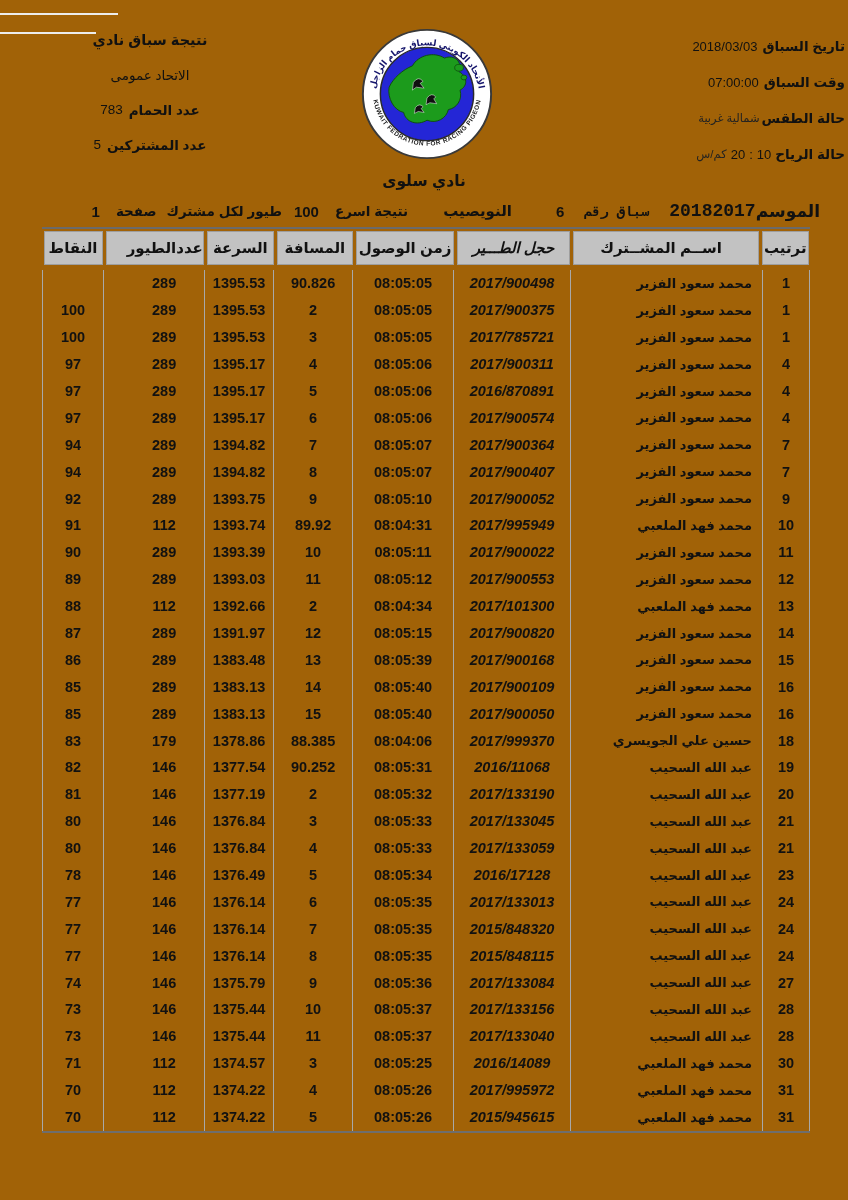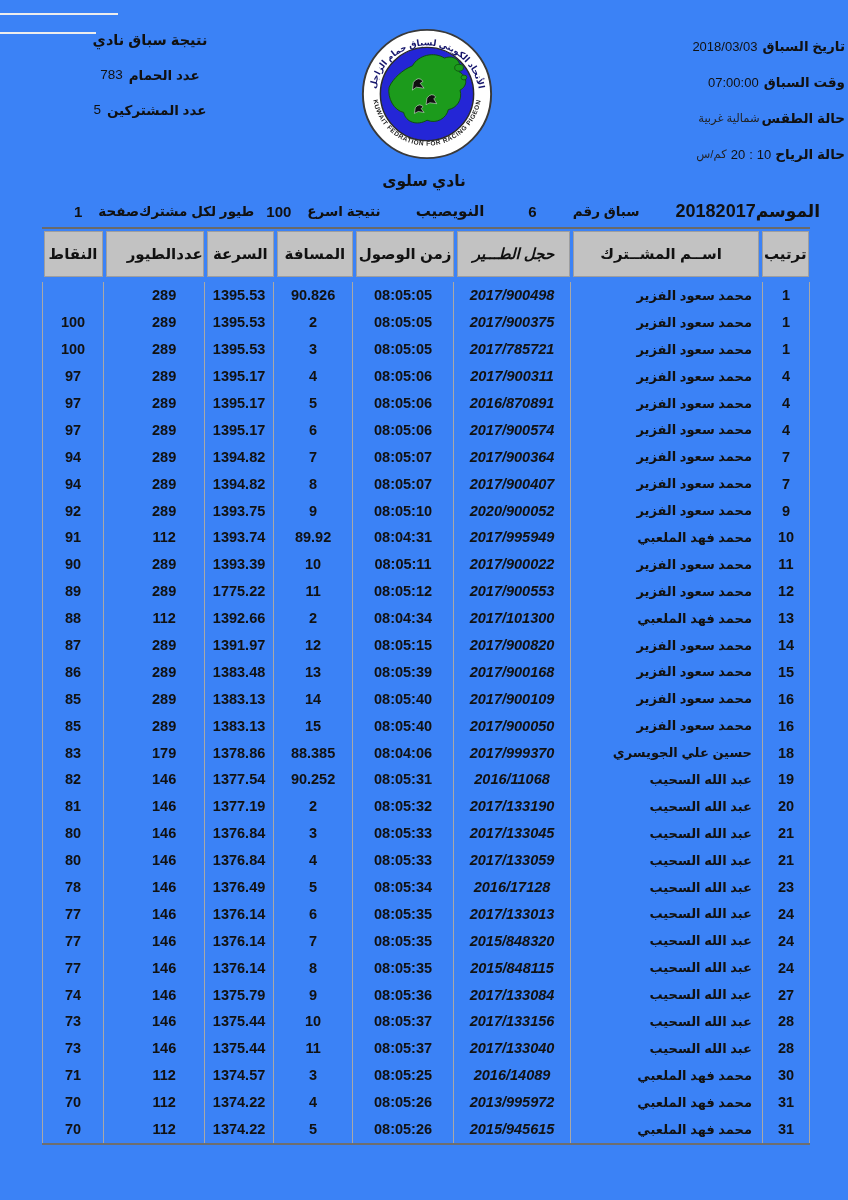--- a/index.html
+++ b/index.html
@@ -1,16 +1,16 @@
 <!DOCTYPE html>
 <html lang="ar"><head>
 <meta charset="utf-8">
 <style>
   html,body{margin:0;padding:0;background:#fff;}
-  .page{position:relative;width:848px;height:1200px;background:#3b82f6;overflow:hidden;
+  .page{position:relative;width:848px;height:1200px;background:#a16207;overflow:hidden;
         font-family:"Liberation Sans","DejaVu Sans",sans-serif;color:#111;}
   .artifact{position:absolute;background:#ededed;height:2px;}
 
   
   .hdr-left{position:absolute;left:50px;top:22px;width:200px;direction:rtl;}
   .hdr-left .row{height:35px;display:flex;align-items:center;justify-content:center;gap:6px;}
   .t-bold{font-weight:bold;}
   .fs14{font-size:14.5px;} .fs13{font-size:13.5px;}
 
   
@@ -24,26 +24,26 @@
   .logo{position:absolute;left:359px;top:24px;width:136px;height:140px;}
 
   
   .club-title{position:absolute;top:172px;left:0;width:100%;text-align:center;
               font-weight:bold;font-size:15.5px;direction:rtl;}
   .season-row{position:absolute;top:198px;right:28px;left:40px;height:26px;
               display:flex;direction:rtl;align-items:center;font-weight:bold;}
   .season-row .it{white-space:nowrap;}
   .s17{font-size:17px;} .s18{font-size:18px;} .s15{font-size:15px;} .s13{font-size:13.5px;}
   .ml8{} .ml16{margin-left:16px;} .ml12{margin-left:12px;}
-  .ml28{margin-left:36px;} .ml44{margin-left:44px;} .ml56{margin-left:35px;} .ml10{text-align:right;}
+  .ml28{margin-left:20px;font-family:Liberation Mono, monospace;} .ml44{margin-left:44px;} .ml56{margin-left:35px;} .ml10{margin-left:10px;text-align:right;}
 
   
   .tbl{position:absolute;top:227px;left:42px;width:768px;direction:rtl;}
   .thead{display:flex;border-top:2px solid #6a6a6a;padding:2px 0 5px 0;}
-  .hcell{background:#c2c2c2;border:1px solid #9e9e9e;margin:0 1.5px;height:46px;
+  .hcell{background:#c2c2c2;border:1px solid #9e9e9e;margin:0 1.5px;height:34px;
          display:flex;align-items:center;justify-content:center;
          font-weight:bold;font-size:15px;box-sizing:border-box;white-space:nowrap;}
   .tbody{border-bottom:2px solid #6e6e6e;}
   .trow{display:flex;height:26.9px;align-items:center;}
   .cell{box-sizing:border-box;border-left:1px solid #a8a8a8;height:100%;
         display:flex;align-items:center;justify-content:center;
         font-weight:bold;font-size:14.5px;white-space:nowrap;overflow:hidden;}
   .trow .cell:first-child{border-right:1px solid #a8a8a8;}
   .c-rank{width:6.25%;}  .c-name{width:25%;justify-content:flex-start;padding-right:10px;font-size:13px;}
   .c-ring{width:15.23%;font-style:italic;} .c-time{width:13.15%;} .c-dist{width:10.29%;}
@@ -54,20 +54,23 @@
 <body>
 
 <div class="page">
 
   <div class="artifact" style="left:0;top:13px;width:118px;"></div>
   <div class="artifact" style="left:0;top:32px;width:96px;"></div>
 
   <div class="hdr-left">
     <div class="row">
         <span class="t-bold fs14">نتيجة سباق نادي</span>
+      </div>
+    <div class="row">
+        <span class="fs13">الاتحاد عمومى</span>
       </div>
     <div class="row">
       <span class="t-bold fs13">عدد الحمام</span>
       <span class="fs13">783</span>
     </div>
     <div class="row">
       <span class="t-bold fs13">عدد المشتركين</span>
       <span class="fs13">5</span>
     </div>
   </div>
@@ -221,21 +224,21 @@
         <div class="cell c-ring">2017/900407</div>
         <div class="cell c-time">08:05:07</div>
         <div class="cell c-dist">8</div>
         <div class="cell c-speed">1394.82</div>
         <div class="cell c-birds">289</div>
         <div class="cell c-points">94</div>
       </div>
         <div class="trow" style="">
         <div class="cell c-rank">9</div>
         <div class="cell c-name">محمد سعود الفزير</div>
-        <div class="cell c-ring">2020/900052</div>
+        <div class="cell c-ring">2017/900052</div>
         <div class="cell c-time">08:05:10</div>
         <div class="cell c-dist">9</div>
         <div class="cell c-speed">1393.75</div>
         <div class="cell c-birds">289</div>
         <div class="cell c-points">92</div>
       </div>
         <div class="trow" style="">
         <div class="cell c-rank">10</div>
         <div class="cell c-name">محمد فهد الملعبي</div>
         <div class="cell c-ring">2017/995949</div>
@@ -254,21 +257,21 @@
         <div class="cell c-speed">1393.39</div>
         <div class="cell c-birds">289</div>
         <div class="cell c-points">90</div>
       </div>
         <div class="trow" style="">
         <div class="cell c-rank">12</div>
         <div class="cell c-name">محمد سعود الفزير</div>
         <div class="cell c-ring">2017/900553</div>
         <div class="cell c-time">08:05:12</div>
         <div class="cell c-dist">11</div>
-        <div class="cell c-speed">1775.22</div>
+        <div class="cell c-speed">1393.03</div>
         <div class="cell c-birds">289</div>
         <div class="cell c-points">89</div>
       </div>
         <div class="trow" style="">
         <div class="cell c-rank">13</div>
         <div class="cell c-name">محمد فهد الملعبي</div>
         <div class="cell c-ring">2017/101300</div>
         <div class="cell c-time">08:04:34</div>
         <div class="cell c-dist">2</div>
         <div class="cell c-speed">1392.66</div>
@@ -441,21 +444,21 @@
         <div class="cell c-ring">2016/14089</div>
         <div class="cell c-time">08:05:25</div>
         <div class="cell c-dist">3</div>
         <div class="cell c-speed">1374.57</div>
         <div class="cell c-birds">112</div>
         <div class="cell c-points">71</div>
       </div>
         <div class="trow" style="">
         <div class="cell c-rank">31</div>
         <div class="cell c-name">محمد فهد الملعبي</div>
-        <div class="cell c-ring">2013/995972</div>
+        <div class="cell c-ring">2017/995972</div>
         <div class="cell c-time">08:05:26</div>
         <div class="cell c-dist">4</div>
         <div class="cell c-speed">1374.22</div>
         <div class="cell c-birds">112</div>
         <div class="cell c-points">70</div>
       </div>
         <div class="trow" style="">
         <div class="cell c-rank">31</div>
         <div class="cell c-name">محمد فهد الملعبي</div>
         <div class="cell c-ring">2015/945615</div>

